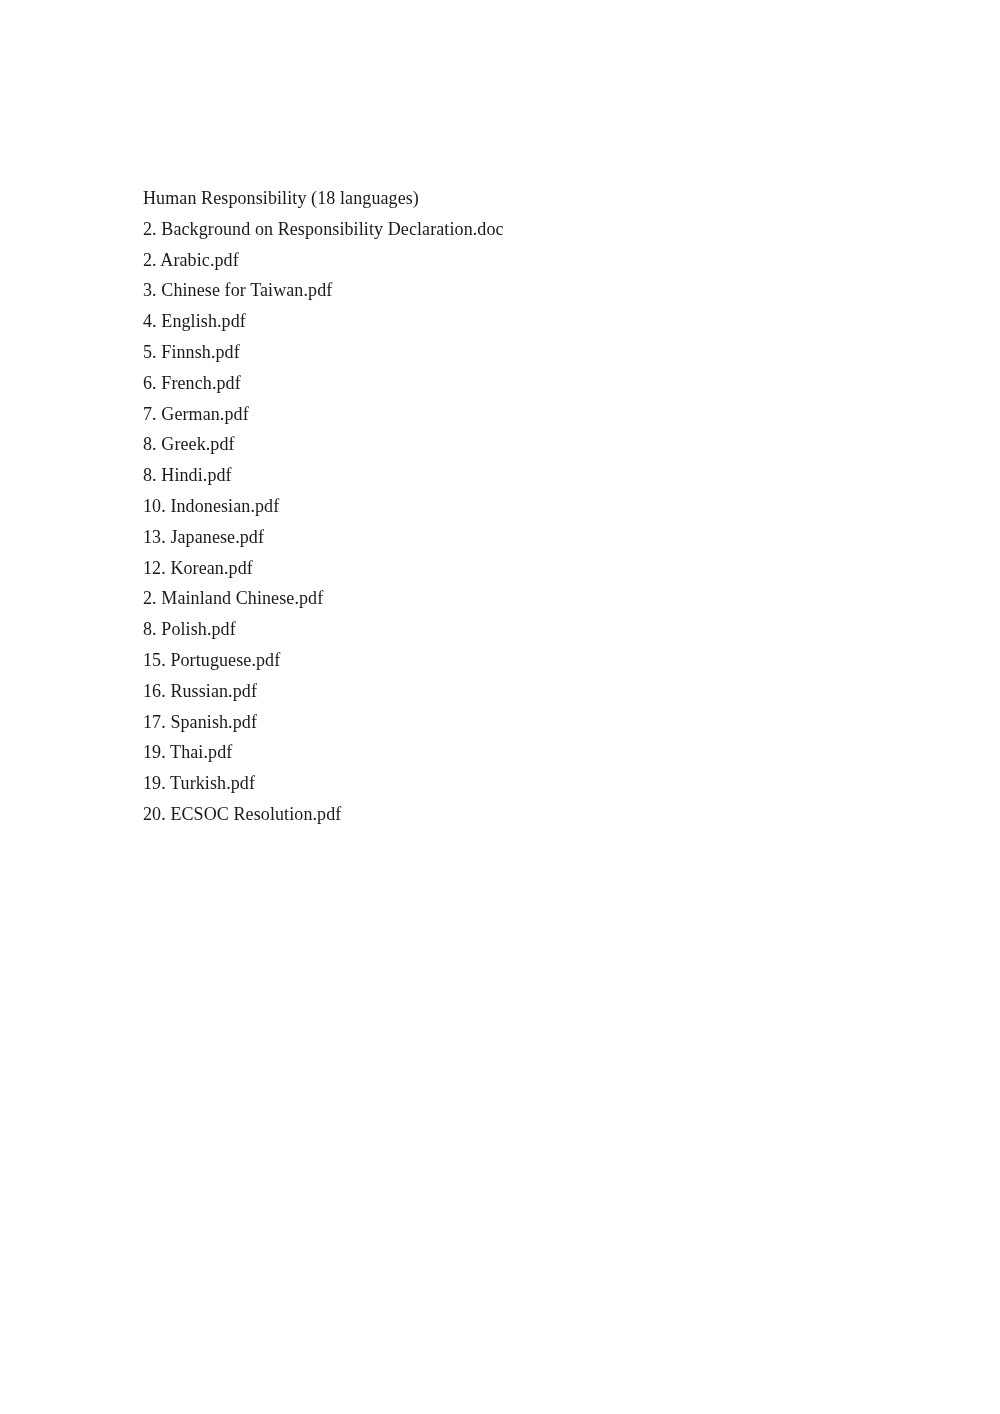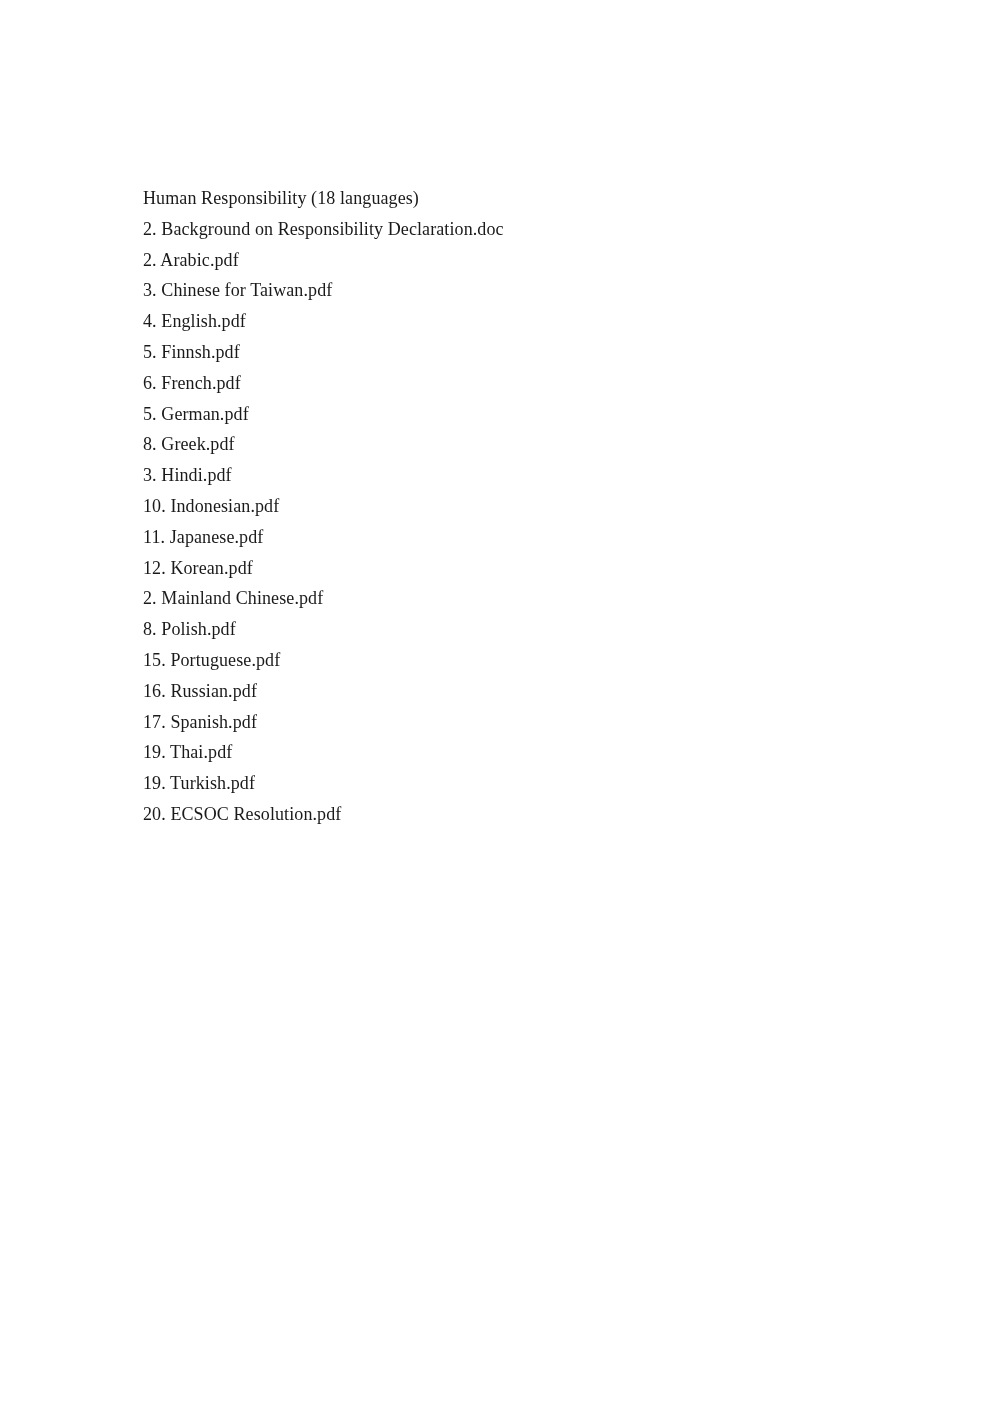--- a/index.html
+++ b/index.html
@@ -41,25 +41,25 @@
 
 <div class="page">
   <div class="content">
     <div class="line">Human Responsibility (18 languages)</div>
     <div class="line">2. Background on Responsibility Declaration.doc</div>
     <div class="line">2. Arabic.pdf</div>
     <div class="line">3. Chinese for Taiwan.pdf</div>
     <div class="line">4. English.pdf</div>
     <div class="line">5. Finnsh.pdf</div>
     <div class="line">6. French.pdf</div>
-    <div class="line">5. German.pdf</div>
+    <div class="line">7. German.pdf</div>
     <div class="line">8. Greek.pdf</div>
-    <div class="line">3. Hindi.pdf</div>
+    <div class="line">8. Hindi.pdf</div>
     <div class="line">10. Indonesian.pdf</div>
-    <div class="line">11. Japanese.pdf</div>
+    <div class="line">13. Japanese.pdf</div>
     <div class="line">12. Korean.pdf</div>
     <div class="line">2. Mainland Chinese.pdf</div>
     <div class="line">8. Polish.pdf</div>
     <div class="line">15. Portuguese.pdf</div>
     <div class="line">16. Russian.pdf</div>
     <div class="line">17. Spanish.pdf</div>
     <div class="line">19. Thai.pdf</div>
     <div class="line">19. Turkish.pdf</div>
     <div class="line">20. ECSOC Resolution.pdf</div>
   </div>

